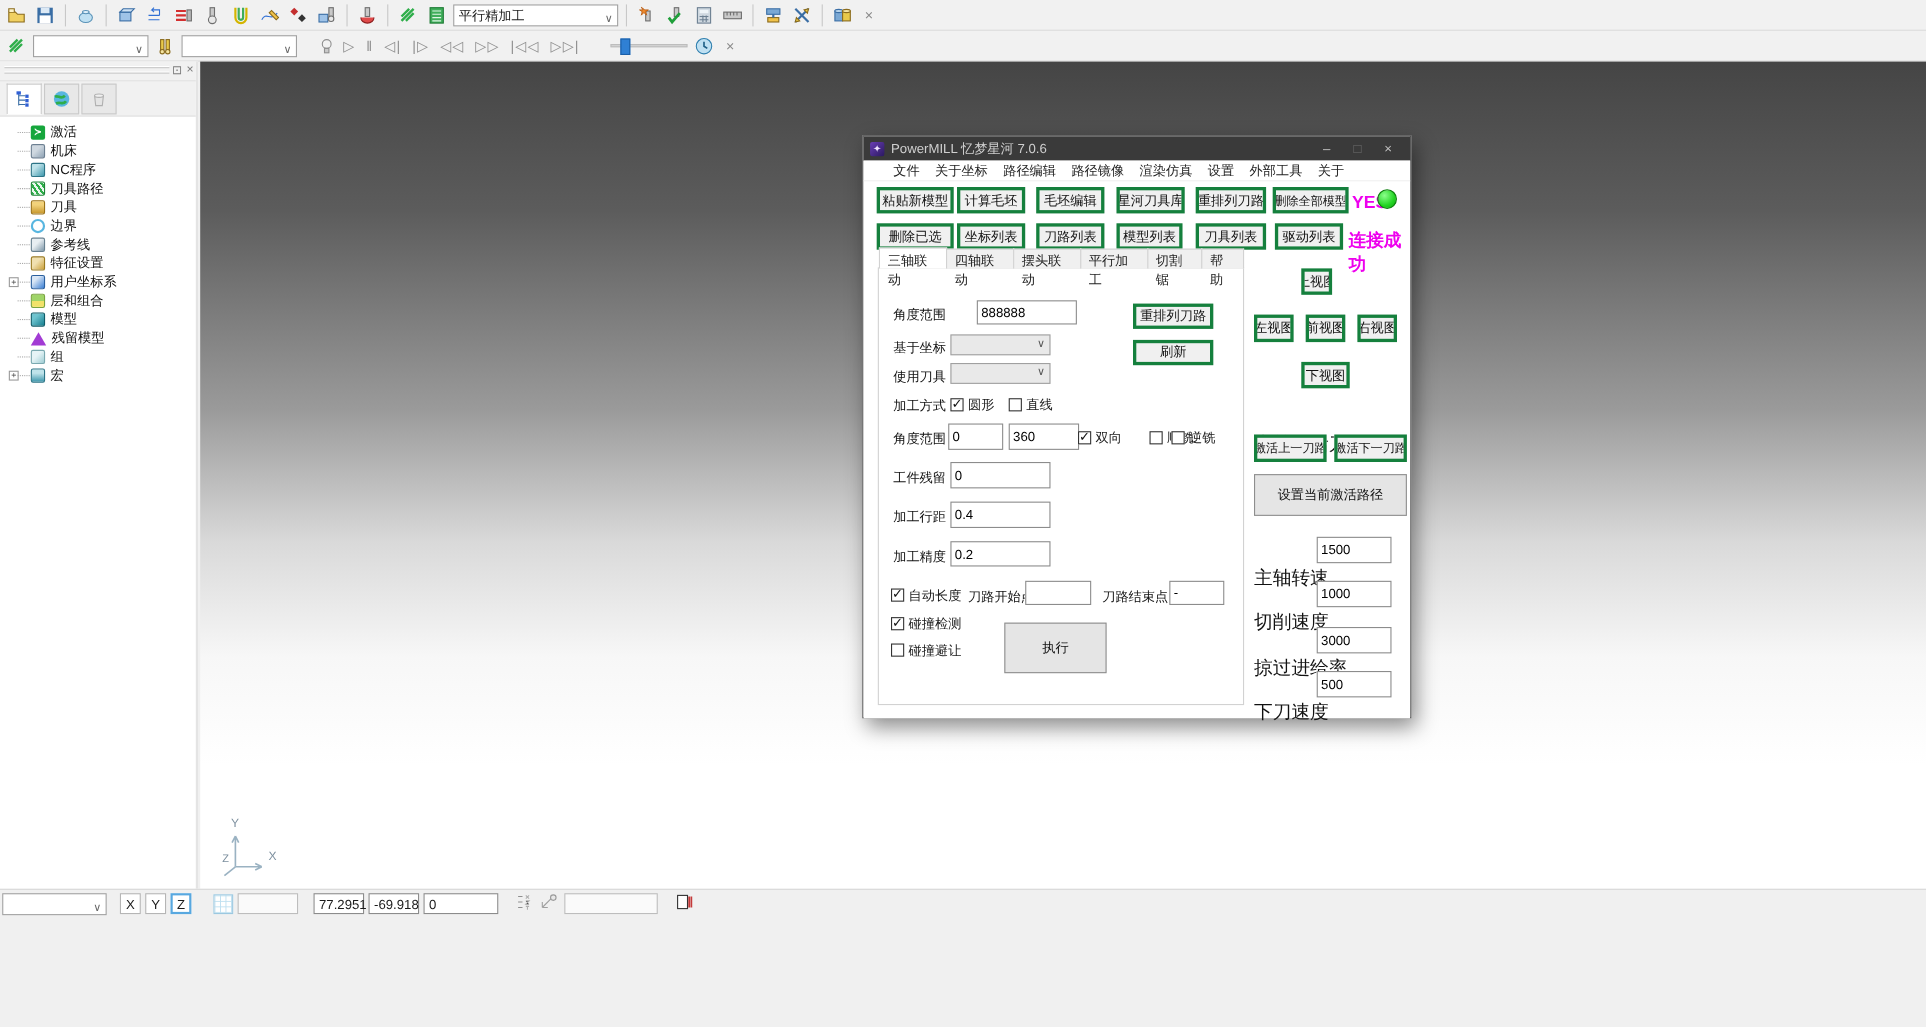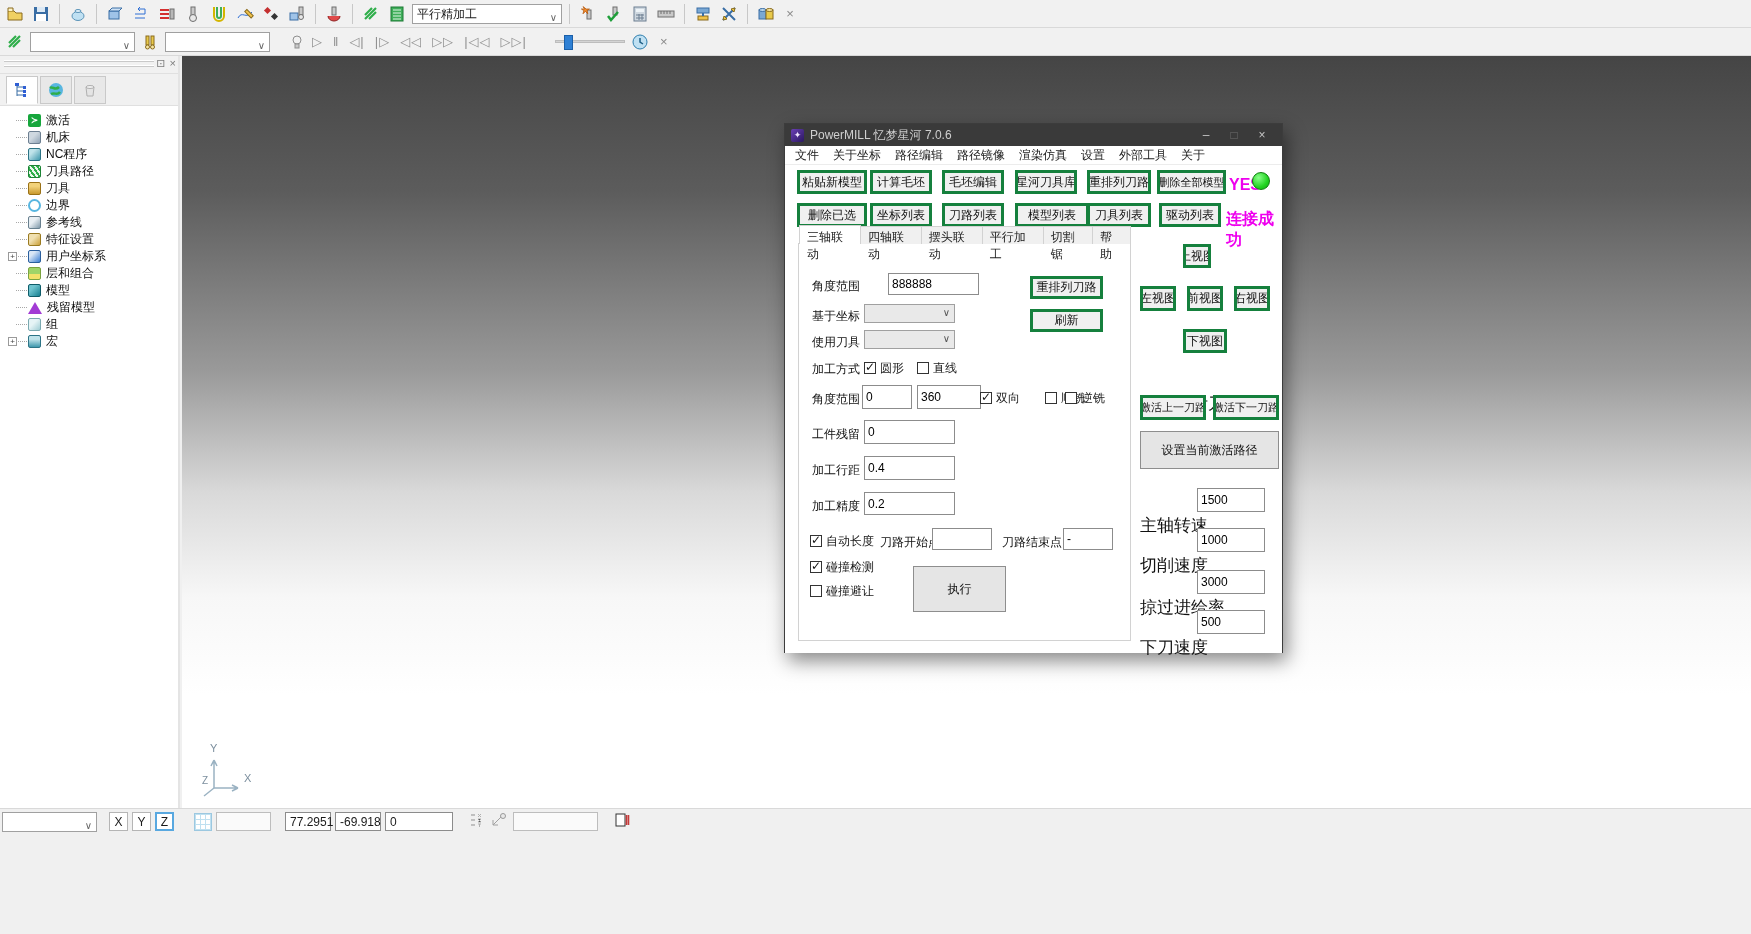--- a/index.html
+++ b/index.html
@@ -57,21 +57,21 @@
   #viewport { position:absolute; left:182px; top:56px; width:1569px; height:752px;
     background:linear-gradient(180deg,#454545 0%,#5c5c5c 18%,#9a9a9a 42%,#d9d9d9 58%,#f7f7f7 72%,#ffffff 85%); }
 
   
   #dlg { position:absolute; left:784px; top:123px; width:499px; height:530px; background:#fff; border:1px solid #3c3c3c; box-shadow:4px 8px 18px rgba(0,0,0,.45); }
   #dlg-title { height:22px; background:#3a3a3a; color:#cfcfcf; display:flex; align-items:center; padding:0 6px; gap:6px; }
   #dlg-title .appicon { width:13px; height:13px; background:linear-gradient(135deg,#6a3fb5,#2a1860); color:#efe3ff; font-size:9px; line-height:13px; text-align:center; border-radius:2px; }
   #dlg-title .t { font-size:12px; }
   .winbtn { width:28px; text-align:center; color:#c4c4c4; font-size:12px; }
   .winbtn.dim { color:#6f6f6f; }
-  #dlg-menu { height:19px; background:#ffffff; border-bottom:1px solid #ececec; display:flex; align-items:center; gap:14px; padding:0 10px; }
+  #dlg-menu { height:19px; background:#ffffff; border-bottom:1px solid #ececec; display:flex; align-items:center; gap:14px; padding:0 27px; }
   #dlg-menu span { font-size:12px; color:#222; }
   #dlg-body { position:relative; height:488px; background:#fff; }
 
   .btn { position:absolute; height:24px; background:#f0f0f0; border:3px solid #15803d; font-size:12px; color:#111; display:flex; align-items:center; justify-content:center; white-space:nowrap; overflow:hidden; }
   .btn.big { background:#e5e5e5; border:1px solid #8e8e8e; }
   .magenta { color:#ee00ee; font-weight:bold; font-size:16px; }
   #green-ind { position:absolute; width:18px; height:18px; border-radius:50%; background:radial-gradient(circle at 35% 30%,#8bff8b,#22d422 60%,#12a412); border:1px solid #0d7f0d; }
 
   
   #tabbox { position:absolute; left:13px; top:78px; width:333px; height:398px; border:1px solid #d2d2d2; background:#fff; }
@@ -451,21 +451,21 @@
       <div class="btn" style="left:157px;top:5px;width:62px">毛坯编辑</div>
       <div class="btn" style="left:230px;top:5px;width:62px">星河刀具库</div>
       <div class="btn" style="left:302px;top:5px;width:64px">重排列刀路</div>
       <div class="btn" style="left:372px;top:5px;width:69px;font-size:11px">删除全部模型</div>
       <span class="magenta abs" style="left:444px;top:11px">YES</span>
       <div id="green-ind" style="left:467px;top:7px"></div>
 
       <div class="btn" style="left:12px;top:38px;width:70px">删除已选</div>
       <div class="btn" style="left:85px;top:38px;width:62px">坐标列表</div>
       <div class="btn" style="left:157px;top:38px;width:62px">刀路列表</div>
-      <div class="btn" style="left:230px;top:38px;width:74px">模型列表</div>
+      <div class="btn" style="left:230px;top:38px;width:60px">模型列表</div>
       <div class="btn" style="left:302px;top:38px;width:64px">刀具列表</div>
       <div class="btn" style="left:374px;top:38px;width:62px">驱动列表</div>
       <span class="magenta abs" style="left:441px;top:44px">连接成功</span>
 
       <div id="tabbox">
         <div id="tabstrip">
           <div class="tab active">三轴联动</div>
           <div class="tab">四轴联动</div>
           <div class="tab">摆头联动</div>
           <div class="tab">平行加工</div>

